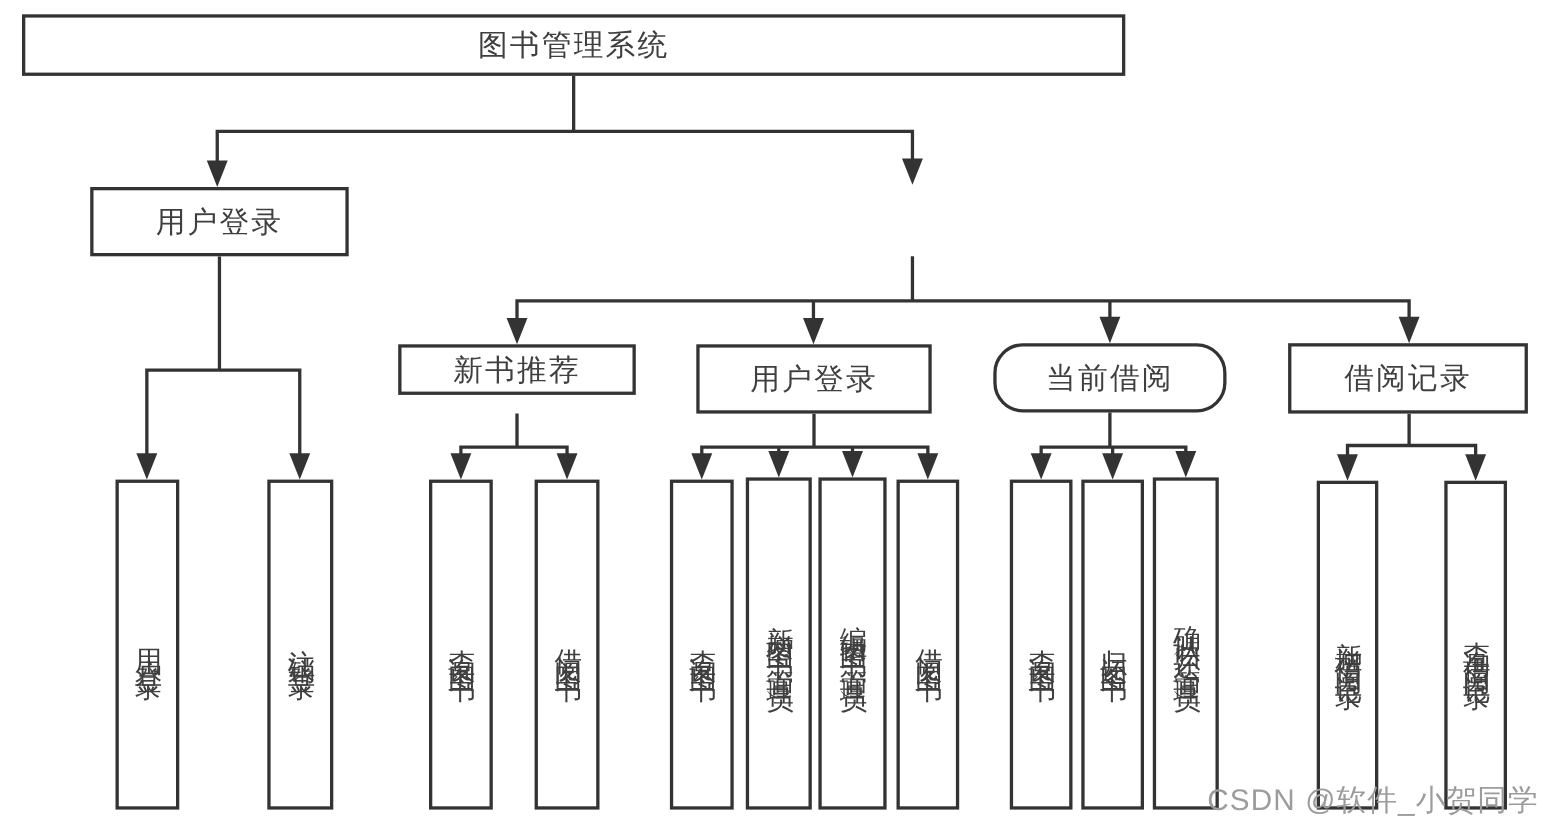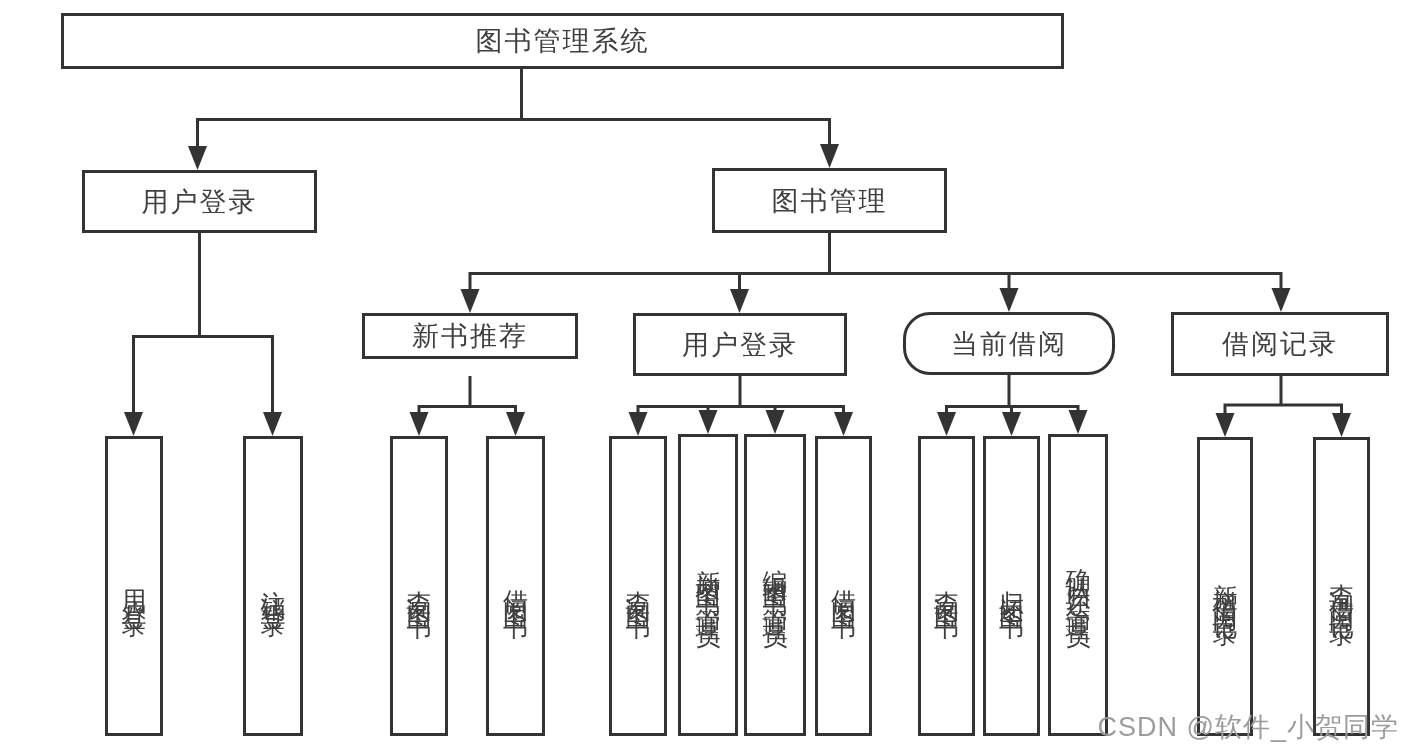--- a/index.html
+++ b/index.html
@@ -12,21 +12,21 @@
     position:absolute;box-sizing:border-box;border:3px solid #333333;background:#ffffff;
     display:flex;align-items:center;justify-content:center;
     color:#3f3f3f;z-index:2;
   }
   .h-node{font-size:27px;letter-spacing:2px;white-space:nowrap;}
   .v-node{
     writing-mode:vertical-rl;text-orientation:mixed;
     font-size:25px;letter-spacing:8px;line-height:1;white-space:nowrap;
   }
   
-  .b-root{left:20px;top:13px;width:1003px;height:56px;margin-left:41px;}
+  .b-root{left:20px;top:13px;width:1003px;height:56px;}
   .b-userlogin{left:82px;top:170px;width:235px;height:63px;}
   .b-bookmgmt{left:712px;top:168px;width:235px;height:65px;}
   .b-recommend{left:362px;top:313px;width:216px;height:46px;}
   .b-borrow{left:633px;top:313px;width:214px;height:63px;}
   .b-current{left:903px;top:312px;width:212px;height:63px;border-radius:27px;}
   .b-records{left:1171px;top:312px;width:218px;height:64px;}
   .b-l1a{left:105px;top:436px;width:58px;height:300px;}
   .b-l1b{left:243px;top:436px;width:60px;height:300px;}
   .b-l2a1{left:390px;top:436px;width:58px;height:300px;}
   .b-l2a2{left:486px;top:436px;width:59px;height:300px;}
@@ -85,21 +85,20 @@
       <polygon points="1011.5,436 1002,412 1021,412"></polygon>
       <polygon points="1078,434 1068.5,410 1087.5,410"></polygon>
       <polygon points="1225,437 1215.5,413 1234.5,413"></polygon>
       <polygon points="1341.5,437 1332,413 1351,413"></polygon>
     </g>
   </svg>
 
   <div class="node h-node b-root">图书管理系统</div>
 
   <div class="node h-node b-userlogin">用户登录</div>
-  <div class="node h-node b-bookmgmt">图书管理</div>
 
   <div class="node h-node b-recommend">新书推荐</div>
   <div class="node h-node b-borrow">用户登录</div>
   <div class="node h-node b-current">当前借阅</div>
   <div class="node h-node b-records">借阅记录</div>
 
   <div class="node v-node b-l1a">用户登录</div>
   <div class="node v-node b-l1b">注销登录</div>
 
   <div class="node v-node b-l2a1">查询图书</div>

